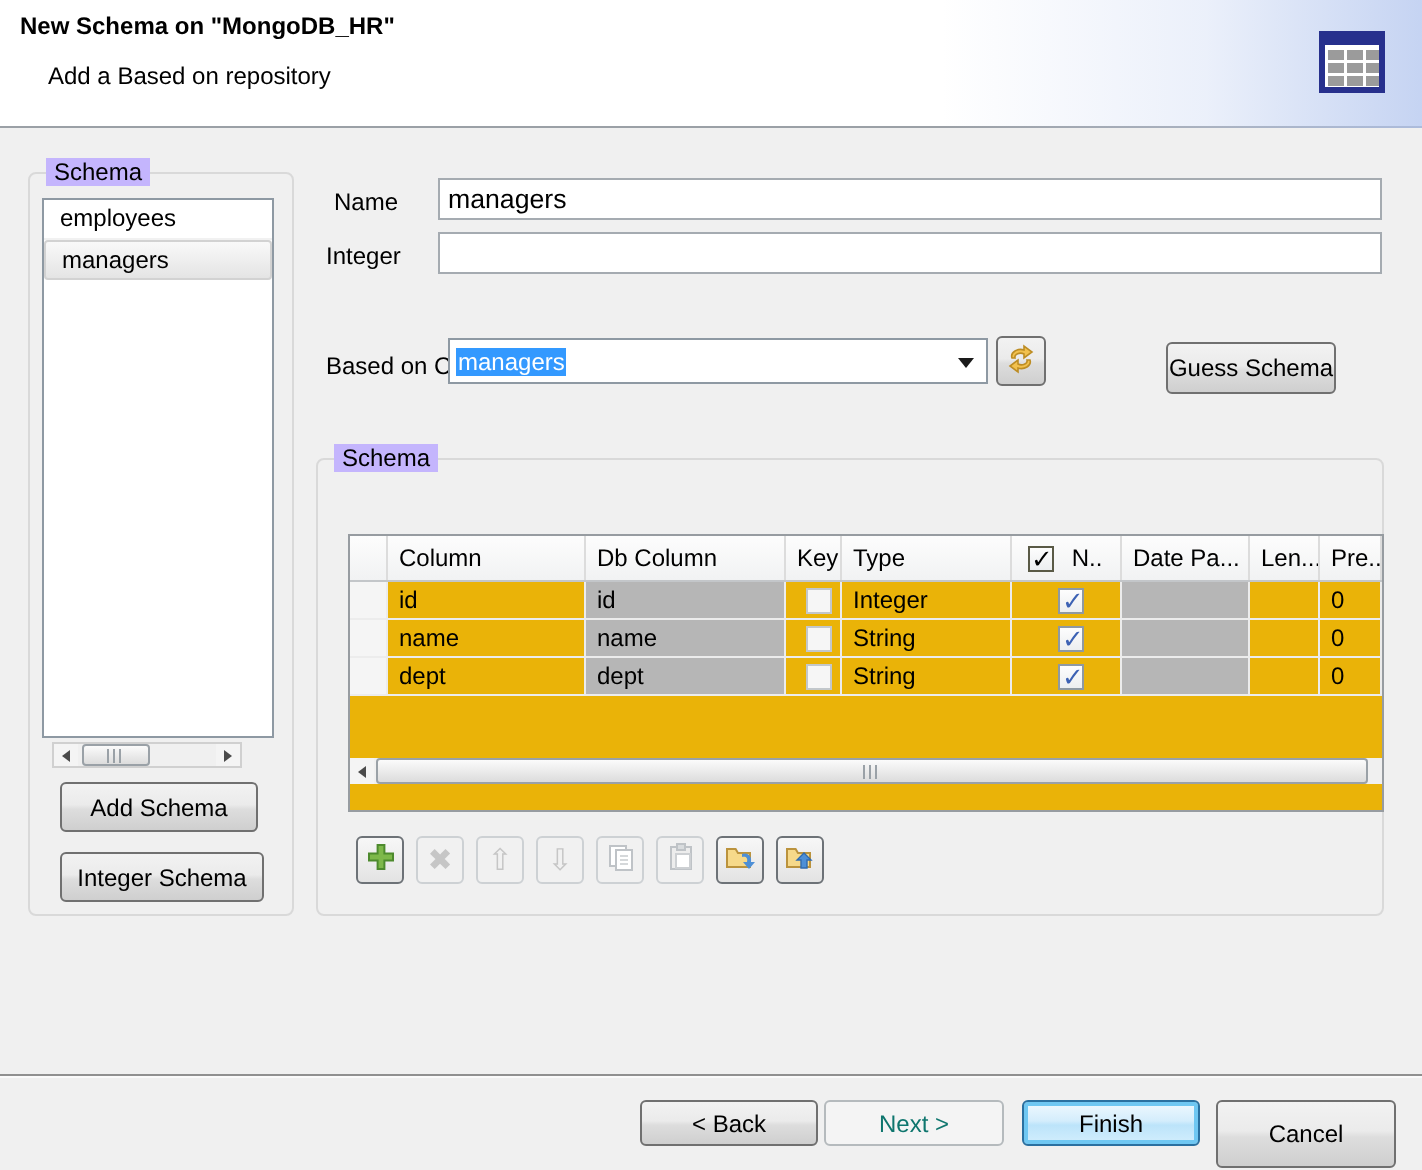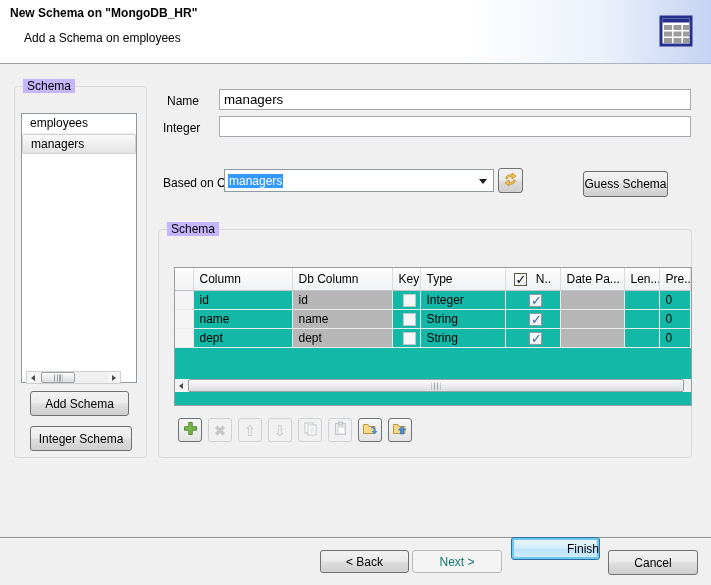--- a/index.html
+++ b/index.html
@@ -13,21 +13,21 @@
     background:linear-gradient(to left, rgba(178,197,238,.75), rgba(198,212,242,.35) 45%, rgba(255,255,255,0)); }
   .banner-title { position:absolute; left:10px; top:6px; font-weight:bold; }
   .banner-subtitle { position:absolute; left:24px; top:31px; }
   .banner-icon { position:absolute; left:659px; top:15px; }
 
   
   .groupbox { position:absolute; border:1px solid #d9d9d9; border-radius:4px; }
   .groupbox .gb-label { position:absolute; top:-8px; left:8px; background:#c4b5fd; padding:0 4px; }
 
   
-  .schema-list { position:absolute; left:21px; top:113px; width:116px; height:270px; background:#fff; border:1px solid #8e99a3; }
+  .schema-list { position:absolute; left:21px; top:99px; width:116px; height:270px; background:#fff; border:1px solid #8e99a3; }
   .list-item { height:20px; line-height:19px; padding-left:8px; border-bottom:1px solid #f1f1f1; }
   .list-item.selected { background:linear-gradient(#f9f9f9,#e4e4e4); border:1px solid #d2d2d2; border-radius:2px; }
 
   
   .hscroll { position:absolute; height:13px; background:#f0f0f0; border:1px solid #d0d0d0; display:flex; align-items:stretch; }
   .sb-btn { width:12px; background:#f4f4f4; display:flex; align-items:center; justify-content:center; }
   .tri-left { width:0; height:0; border-top:3px solid transparent; border-bottom:3px solid transparent; border-right:4px solid #4a4a4a; }
   .tri-right { width:0; height:0; border-top:3px solid transparent; border-bottom:3px solid transparent; border-left:4px solid #4a4a4a; }
   .sb-track { flex:1; position:relative; }
   .sb-thumb { position:absolute; top:0; height:100%; background:linear-gradient(#fbfbfb,#dcdcdc); border:1px solid #9aa1a7; border-radius:2px; }
@@ -45,21 +45,21 @@
   
   .textfield { position:absolute; height:21px; background:#fff; border:1px solid #a5abb1; line-height:19px; padding:0 4px; }
   .label { position:absolute; white-space:nowrap; }
   .combo { position:absolute; left:224px; top:169px; width:270px; height:23px; background:#fff; border:1px solid #8e99a3;
     display:flex; align-items:center; padding-left:3px; }
   .combo .sel { background:#3399ff; color:#fff; padding:0 1px; }
   .combo .arrow { position:absolute; right:6px; top:9px; width:0; height:0;
     border-left:4px solid transparent; border-right:4px solid transparent; border-top:5px solid #1a1a1a; }
 
   
-  .schema-table { position:absolute; left:174px; top:267px; width:518px; height:139px; background:#14b8a6; border:1px solid #979ca1; }
+  .schema-table { position:absolute; left:174px; top:267px; width:518px; height:139px; background:#eab308; border:1px solid #979ca1; }
   table.grid { border-collapse:collapse; table-layout:fixed; width:516px; }
   table.grid th { font-weight:normal; text-align:left; height:22px; padding:0 0 0 6px;
     background:linear-gradient(#fdfdfd,#f1f2f3); border-right:1px solid #dcdcdc; border-bottom:1px solid #c3c6c9; overflow:hidden; white-space:nowrap; }
   table.grid td { height:19px; padding:0 0 0 6px; border-right:1px solid #ececec; border-bottom:1px solid #ececec; overflow:hidden; white-space:nowrap; }
   td.rowhdr, th.rowhdr { background:#f5f5f5; border-right:1px solid #d5d5d5; }
   td.colname { padding-left:27px; }
   td.gray { background:#b6b6b6; border-right:1px solid #a9a9a9; border-bottom:1px solid #cfcfcf; }
   td.center { text-align:center; padding:0; }
 
   .cb { display:inline-block; width:13px; height:13px; border:1px solid #8e99a3;
@@ -79,21 +79,21 @@
   .footer-sep { position:absolute; left:0; top:537px; width:711px; height:2px; background:#909090; border-bottom:1px solid #fafafa; }
 </style>
 </head>
 <body>
 
 <div id="app">
 
   <div class="banner">
     <div class="banner-tint"></div>
     <div class="banner-title">New Schema on "MongoDB_HR"</div>
-    <div class="banner-subtitle">Add a Schema on employees</div>
+    <div class="banner-subtitle">Add a Based on repository</div>
     <div class="banner-icon">
       <svg width="36" height="34" viewBox="0 0 36 34">
         <rect x="2" y="2" width="30" height="28" fill="#ffffff" stroke="#27308d" stroke-width="3"></rect>
         <rect x="3.5" y="3.5" width="27" height="4" fill="#27308d"></rect>
         <g fill="#9b9b9b">
           <rect x="5" y="10" width="8" height="5"></rect>
             <rect x="14.5" y="10" width="8" height="5"></rect>
             <rect x="24" y="10" width="6.5" height="5"></rect>
           <rect x="5" y="16.5" width="8" height="5"></rect>
             <rect x="14.5" y="16.5" width="8" height="5"></rect>
@@ -286,20 +286,20 @@
     </span>
   </div>
 
   <div class="footer-sep"></div>
   <div class="btn" style="left:320px; top:550px; width:89px; height:23px;">
     <span>&lt; Back</span>
   </div>
   <div class="btn disabled" style="left:412px; top:550px; width:90px; height:23px;">
     <span>Next &gt;</span>
   </div>
-  <div class="btn default" style="left:511px; top:537px; width:89px; height:23px;justify-content:flex-end;">
+  <div class="btn default" style="left:511px; top:550px; width:89px; height:23px;">
     <span>Finish</span>
   </div>
-  <div class="btn" style="left:608px; top:550px; width:90px; height:25px;">
+  <div class="btn" style="left:608px; top:550px; width:90px; height:34px;">
     <span>Cancel</span>
   </div>
 
 </div>
 
 </body></html>

